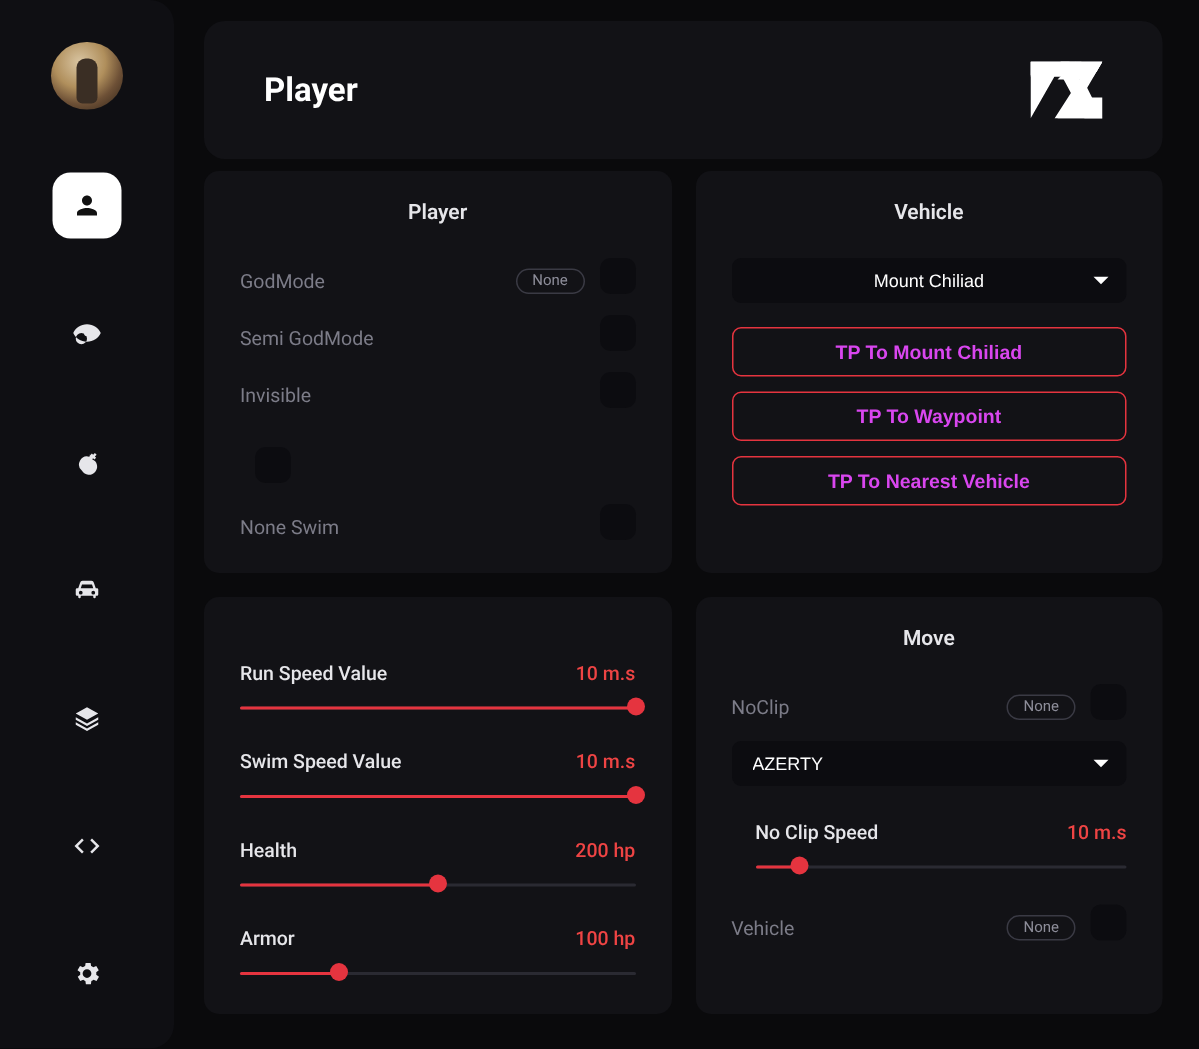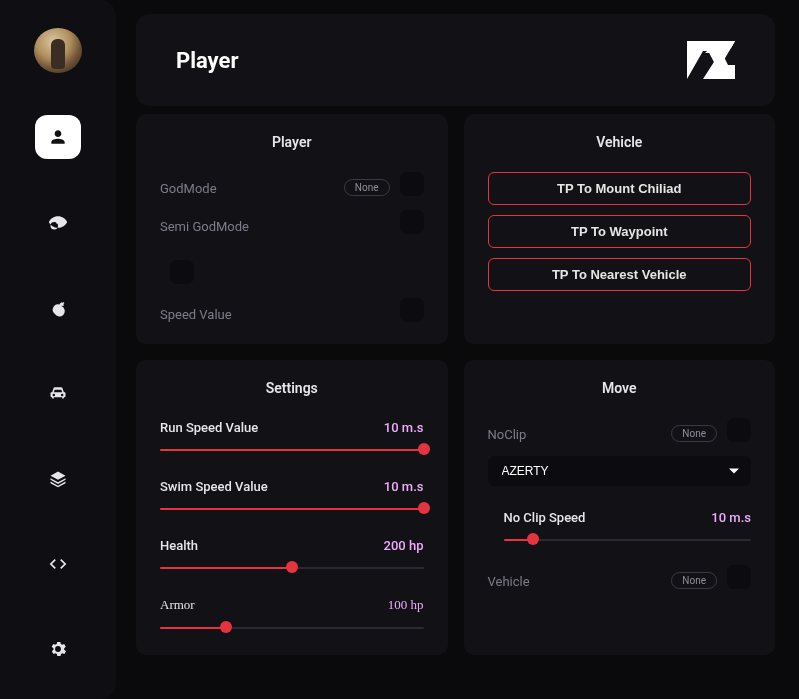--- a/index.html
+++ b/index.html
@@ -147,40 +147,40 @@
   border-left: 5px solid transparent;
   border-right: 5px solid transparent;
   border-top: 5px solid #fff;
   pointer-events: none;
 }
 .select-wrap.centered .select { text-align: center; padding-left: 28px; }
 .danger-btn {
   width: 100%;
   border: 1px solid #e5343f;
   background: transparent;
-  color: #e5e5e5;
+  color: #d946ef;
   font-size: 13px;
   font-weight: 600;
   padding: 8px 0;
   border-radius: 6px;
   margin-bottom: 10px;
   cursor: pointer;
 }
 .danger-btn:last-child { margin-bottom: 0; }
 .slider-group { margin-bottom: 16px; margin-top: 24px; }
-.slider-group:last-child { margin-bottom: 0; font-family: Liberation Serif, serif; }
+.slider-group:last-child { margin-bottom: 0; }
 .slider-head {
   display: flex;
   justify-content: space-between;
   font-size: 13px;
   color: #e6e6ea;
   font-weight: 500;
   margin-bottom: 8px;
 }
-.slider-head .val { color: #f0abfc; }
+.slider-head .val { color: #ef4444; }
 .slider {
   position: relative;
   height: 12px;
 }
 .slider-track {
   position: absolute;
   top: 50%;
   left: 0; right: 0;
   height: 2px;
   background: #2a2a32;
@@ -271,39 +271,47 @@
 
         <div class="row">
           <span class="label">GodMode</span>
           <span class="badge-none">None</span>
           <div class="toggle"></div>
         </div>
         <div class="row">
           <span class="label">Semi GodMode</span>
           <div class="toggle"></div>
         </div>
+        <div class="row">
+          <span class="label">Invisible</span>
+          <div class="toggle"></div>
+        </div>
         <div class="row-sep"></div>
         <div class="row">
           <div class="toggle"></div>
         </div>
         <div class="row">
-          <span class="label">Speed Value</span>
+          <span class="label">None Swim</span>
           <div class="toggle"></div>
         </div>
       </div>
 
       <div class="panel">
         <div class="panel-title">Vehicle</div>
+        <div class="select-wrap centered">
+          <select class="select">
+            <option>Mount Chiliad</option>
+          </select>
+        </div>
         <button class="danger-btn">TP To  Mount Chiliad</button>
         <button class="danger-btn">TP To Waypoint</button>
         <button class="danger-btn">TP To Nearest Vehicle</button>
       </div>
 
       <div class="panel">
-        <div class="panel-title">Settings</div>
 
         <div class="slider-group">
           <div class="slider-head">
             <span>Run Speed Value</span>
             <span class="val">10 m.s</span>
           </div>
           <div class="slider">
             <div class="slider-track"></div>
               <div class="slider-fill" style="width: 100%;"></div>
               <div class="slider-handle" style="left: 100%;"></div>

